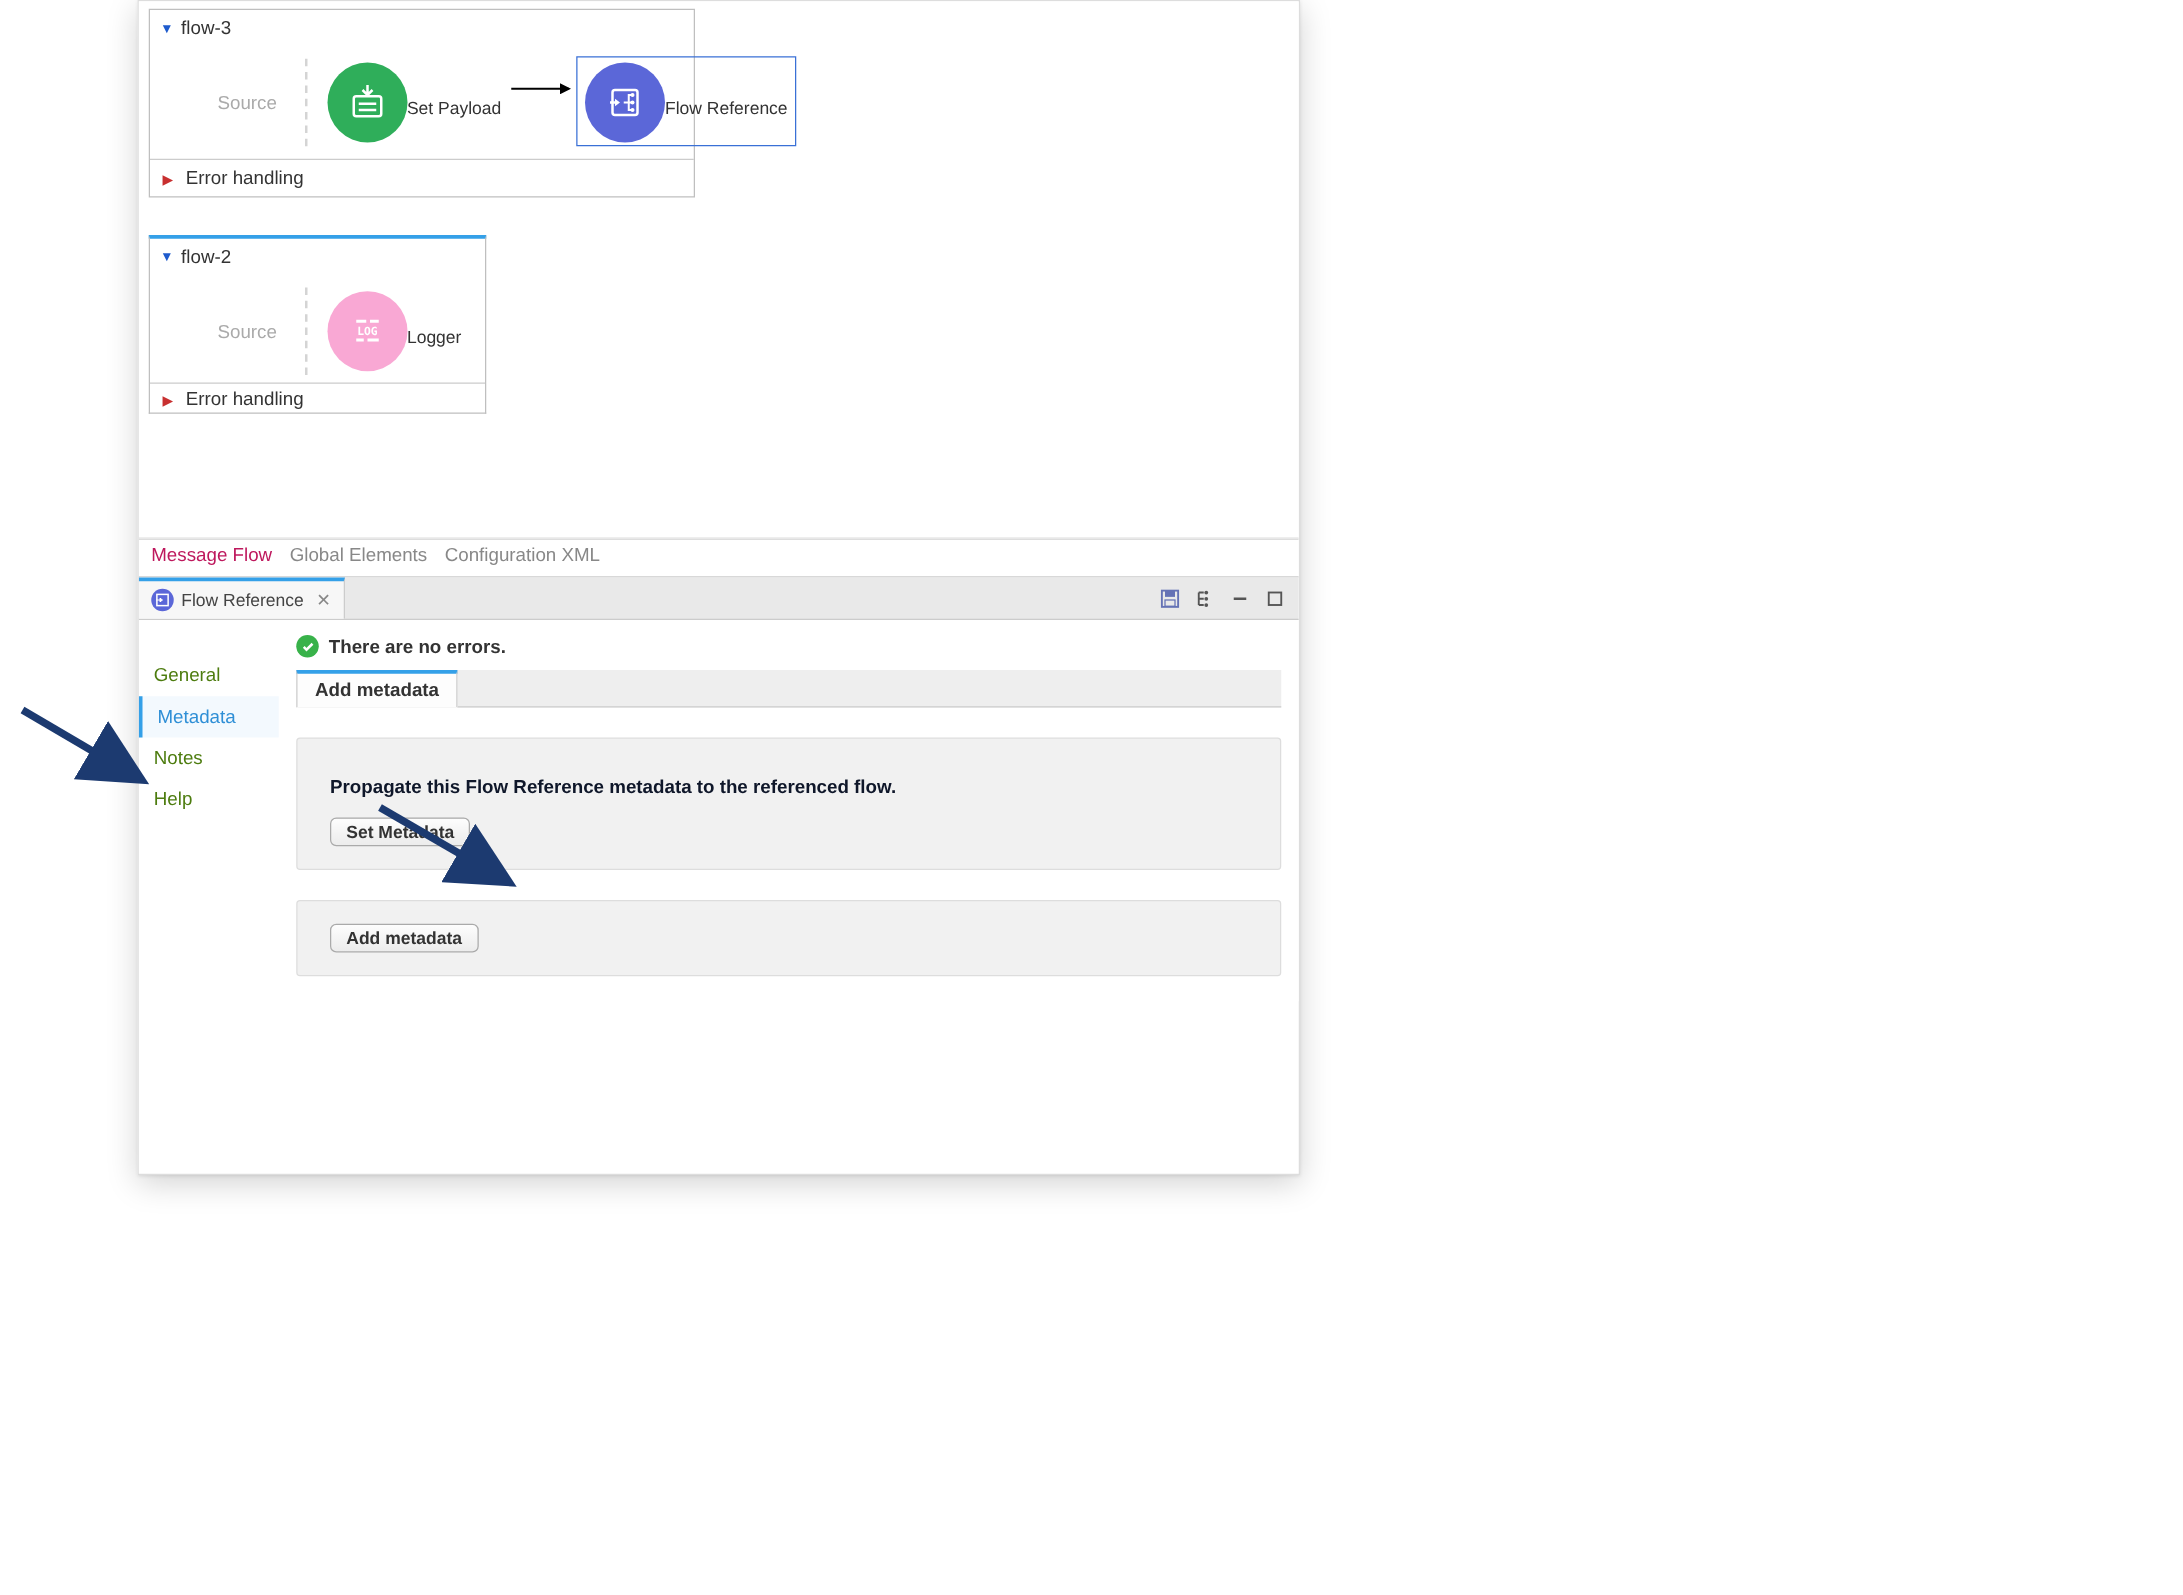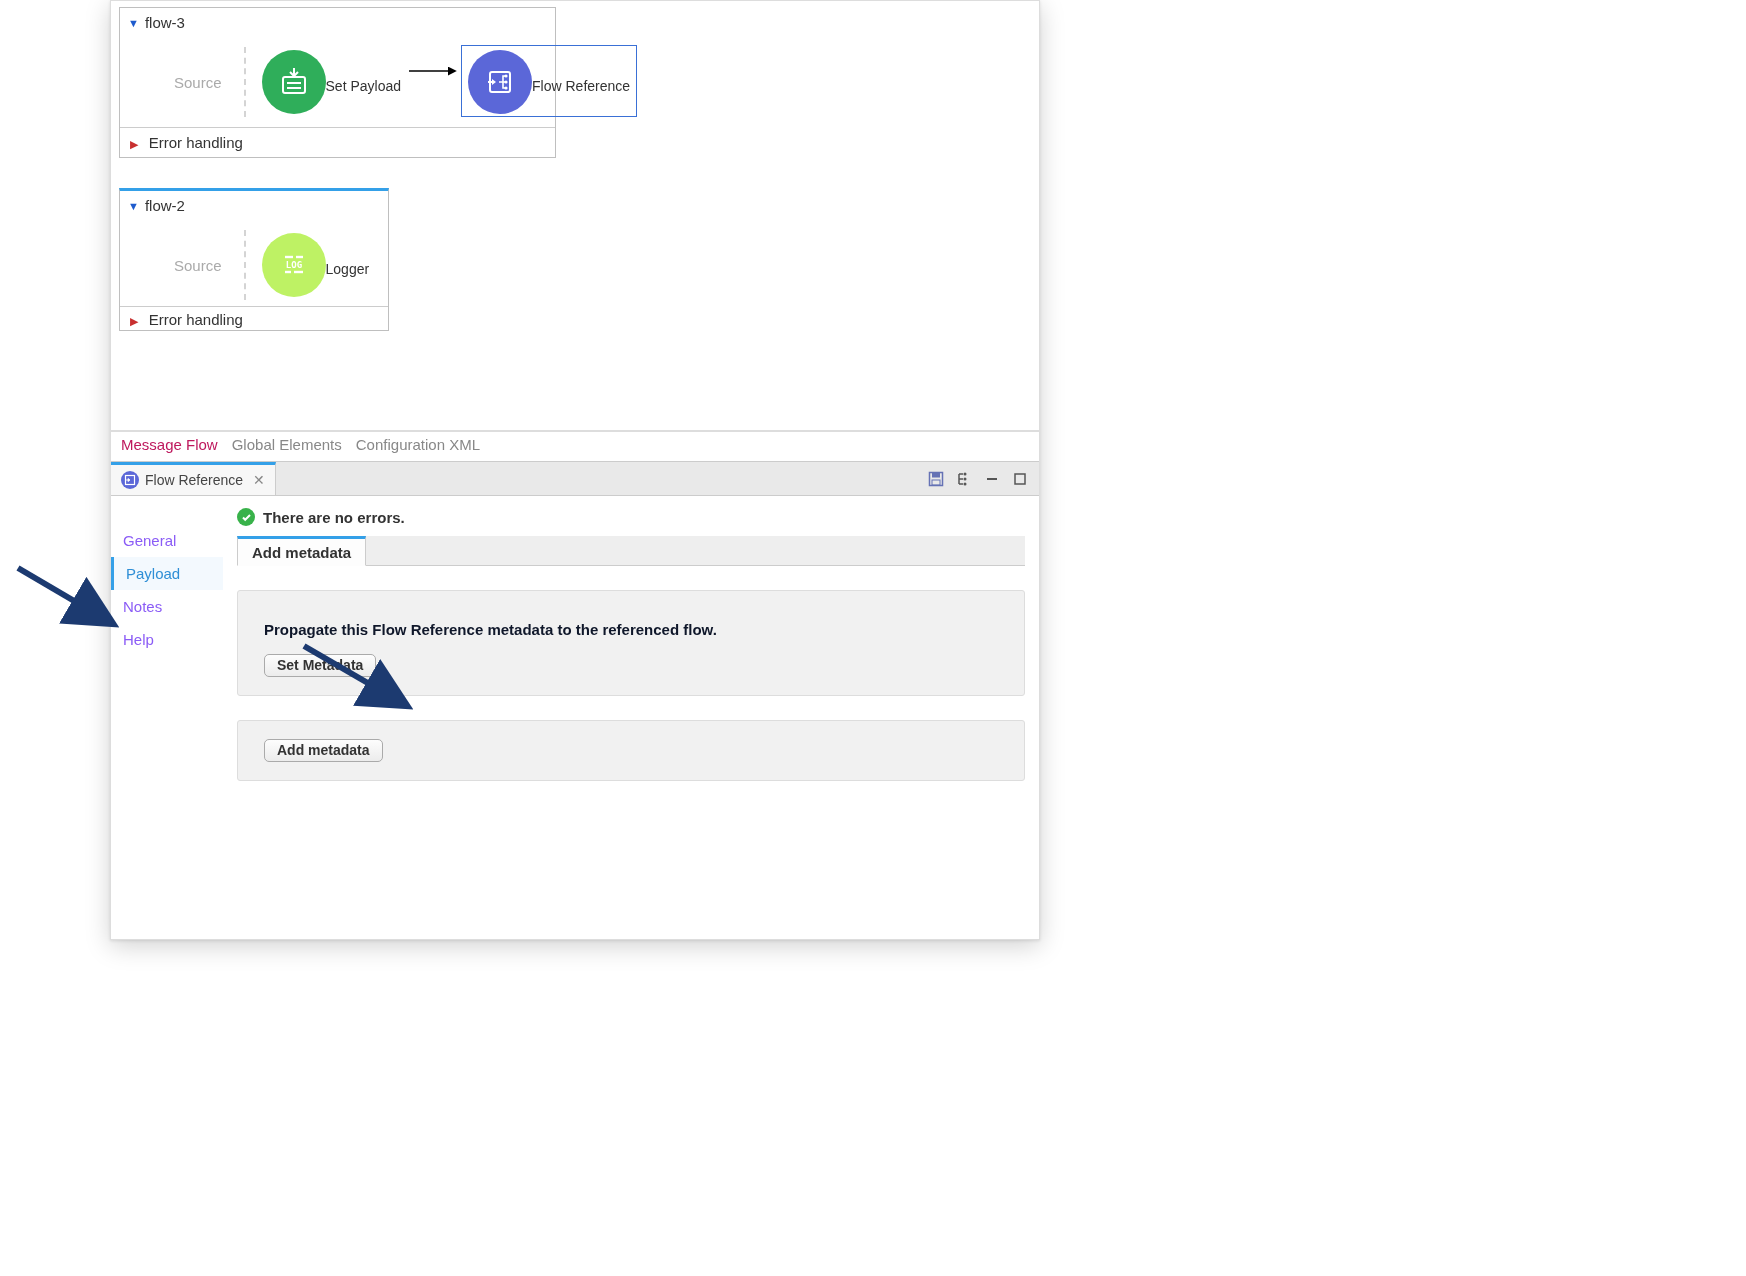--- a/index.html
+++ b/index.html
@@ -178,21 +178,21 @@
     background: #fff;
   }
   .props-side {
     width: 112px;
     padding-top: 28px;
     border-right: none;
   }
   .props-side .item {
     padding: 8px 12px;
     font-size: 15px;
-    color: #8b5cf6;
+    color: #4d7c0f;
     cursor: pointer;
   }
   .props-side .item.active {
     color: #2f8fd6;
     border-left: 3px solid #34a0e8;
     background: #f3f9fe;
   }
   .props-main {
     flex: 1;
     padding: 12px 14px 20px 14px;
@@ -328,21 +328,21 @@
       <div class="flow-container flow2">
         <div class="flow-header">
           <span class="tri">▼</span>
           <span>flow-2</span>
         </div>
         <div class="flow-body">
           <div class="source-slot">
             <span>Source</span>
           </div>
           <div class="node-wrap">
-            <div class="node-circle" style="background:#bef264">
+            <div class="node-circle" style="background:#f9a8d4">
               <svg width="36" height="36" viewBox="0 0 36 36">
                 <line x1="9" y1="10" x2="17" y2="10" stroke="#fff" stroke-width="2.4"></line>
                 <line x1="20" y1="10" x2="27" y2="10" stroke="#fff" stroke-width="2.4"></line>
                 <text x="18" y="21" font-size="9" fill="#fff" text-anchor="middle" font-family="monospace" font-weight="bold">LOG</text>
                 <line x1="9" y1="25" x2="15" y2="25" stroke="#fff" stroke-width="2.4"></line>
                 <line x1="18" y1="25" x2="27" y2="25" stroke="#fff" stroke-width="2.4"></line>
               </svg>
             </div>
             <div class="node-label">Logger</div>
           </div>
@@ -398,21 +398,21 @@
             <svg width="14" height="14" viewBox="0 0 14 14">
                 <rect x="2" y="2" width="10" height="10" fill="none" stroke="#555" stroke-width="1.5"></rect>
               </svg>
           </span>
         </div>
       </div>
 
       <div class="props-body">
         <div class="props-side">
           <div class="item">General</div>
-          <div class="item active">Payload</div>
+          <div class="item active">Metadata</div>
           <div class="item">Notes</div>
           <div class="item">Help</div>
         </div>
 
         <div class="props-main">
           <div class="status-row">
             <span class="status-ok">
               <svg width="11" height="11" viewBox="0 0 11 11">
                   <path d="M2 5.5 l2.2 2.3 L9 3" fill="none" stroke="#fff" stroke-width="2"></path>
                 </svg>

